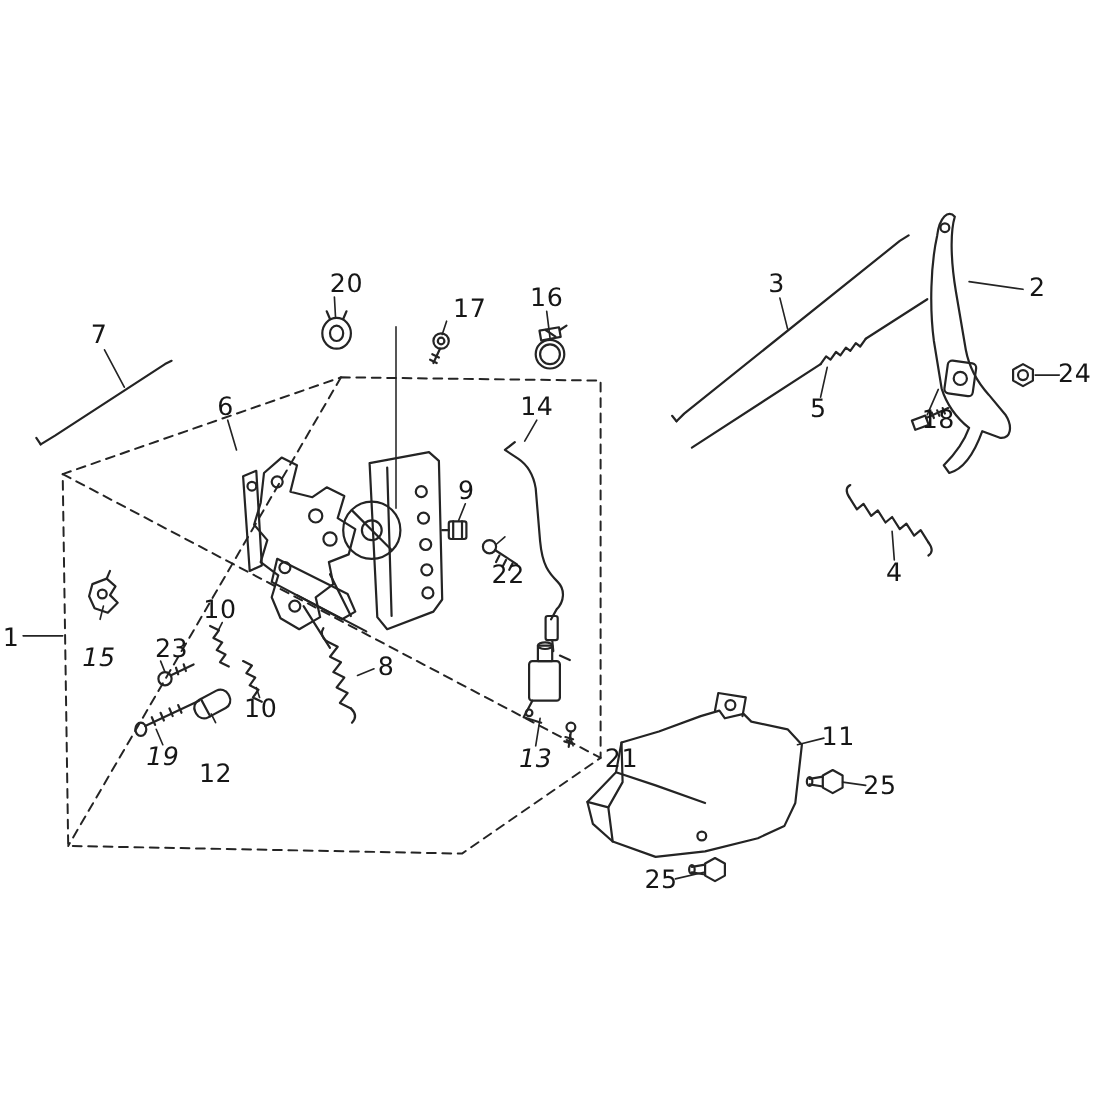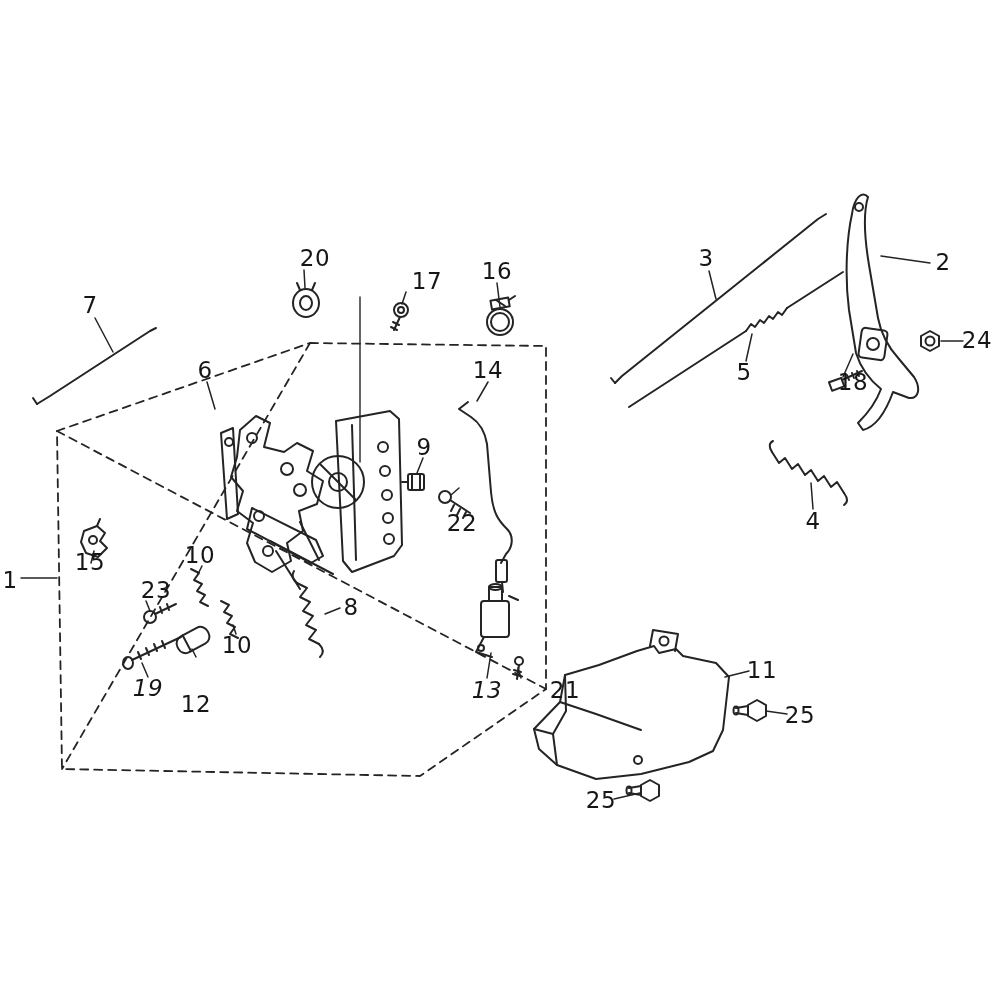--- a/index.html
+++ b/index.html
@@ -272,21 +272,21 @@
       <div class="part-label" style="left: 706px; top: 258px;">3</div>
       <div class="part-label" style="left: 943px; top: 262px;">2</div>
       <div class="part-label" style="left: 977px; top: 340px;">24</div>
       <div class="part-label" style="left: 853px; top: 342px; margin-top: 40px;">18</div>
       <div class="part-label" style="left: 744px; top: 372px;">5</div>
       <div class="part-label" style="left: 205px; top: 370px;">6</div>
       <div class="part-label" style="left: 488px; top: 370px;">14</div>
       <div class="part-label" style="left: 424px; top: 447px;">9</div>
       <div class="part-label" style="left: 462px; top: 478px; margin-top: 45px;">22</div>
       <div class="part-label" style="left: 813px; top: 521px;">4</div>
-      <div class="part-label" style="left: 90px; top: 562px;">15</div>
+      <div class="part-label" style="left: 90px; top: 598px; font-style: italic;">15</div>
       <div class="part-label" style="left: 10px; top: 580px;">1</div>
       <div class="part-label" style="left: 200px; top: 555px;">10</div>
       <div class="part-label" style="left: 156px; top: 590px;">23</div>
       <div class="part-label" style="left: 351px; top: 607px;">8</div>
       <div class="part-label" style="left: 237px; top: 645px;">10</div>
       <div class="part-label" style="left: 196px; top: 704px; text-align: right;">12</div>
       <div class="part-label" style="left: 148px; top: 688px; font-style: italic;">19</div>
       <div class="part-label" style="left: 487px; top: 690px; font-style: italic;">13</div>
       <div class="part-label" style="left: 522px; top: 690px; margin-left: 43px;">21</div>
       <div class="part-label" style="left: 762px; top: 670px;">11</div>

